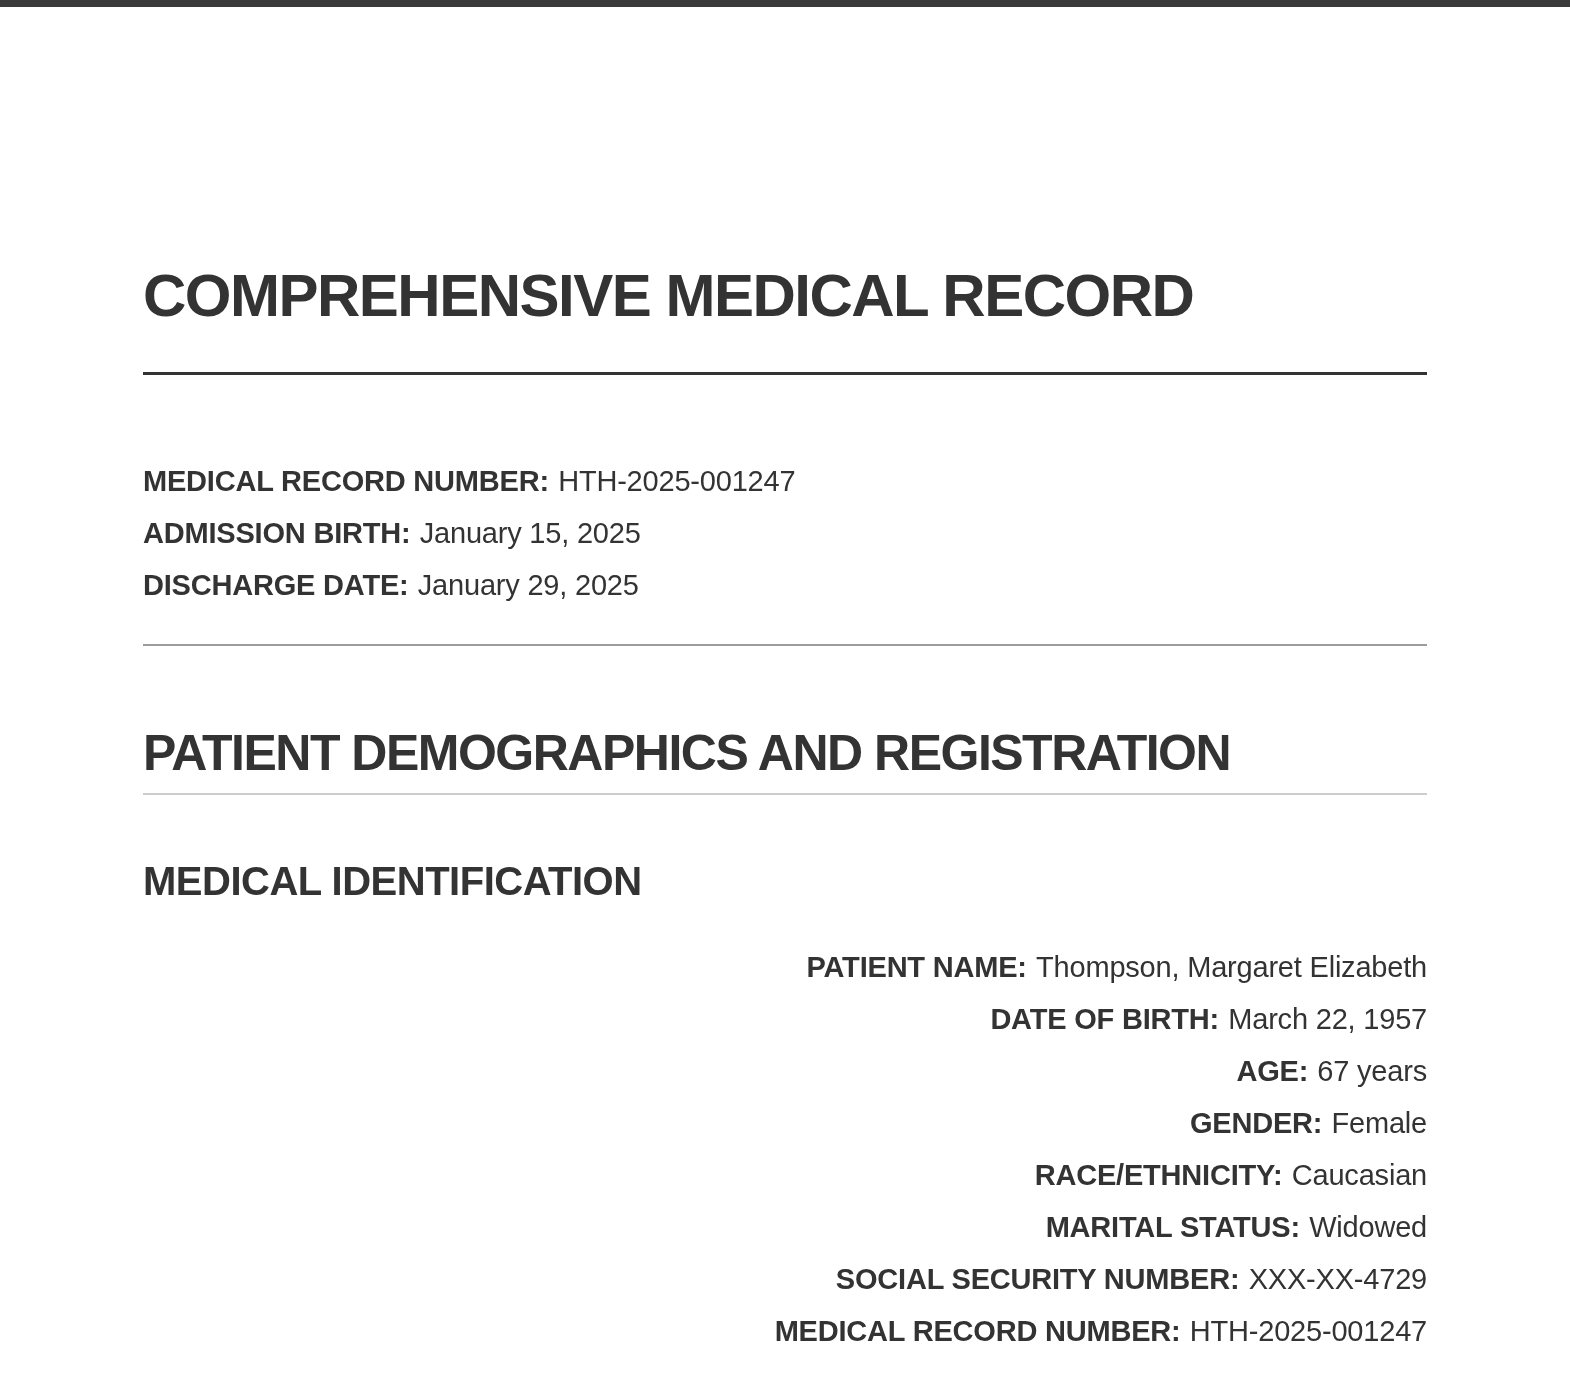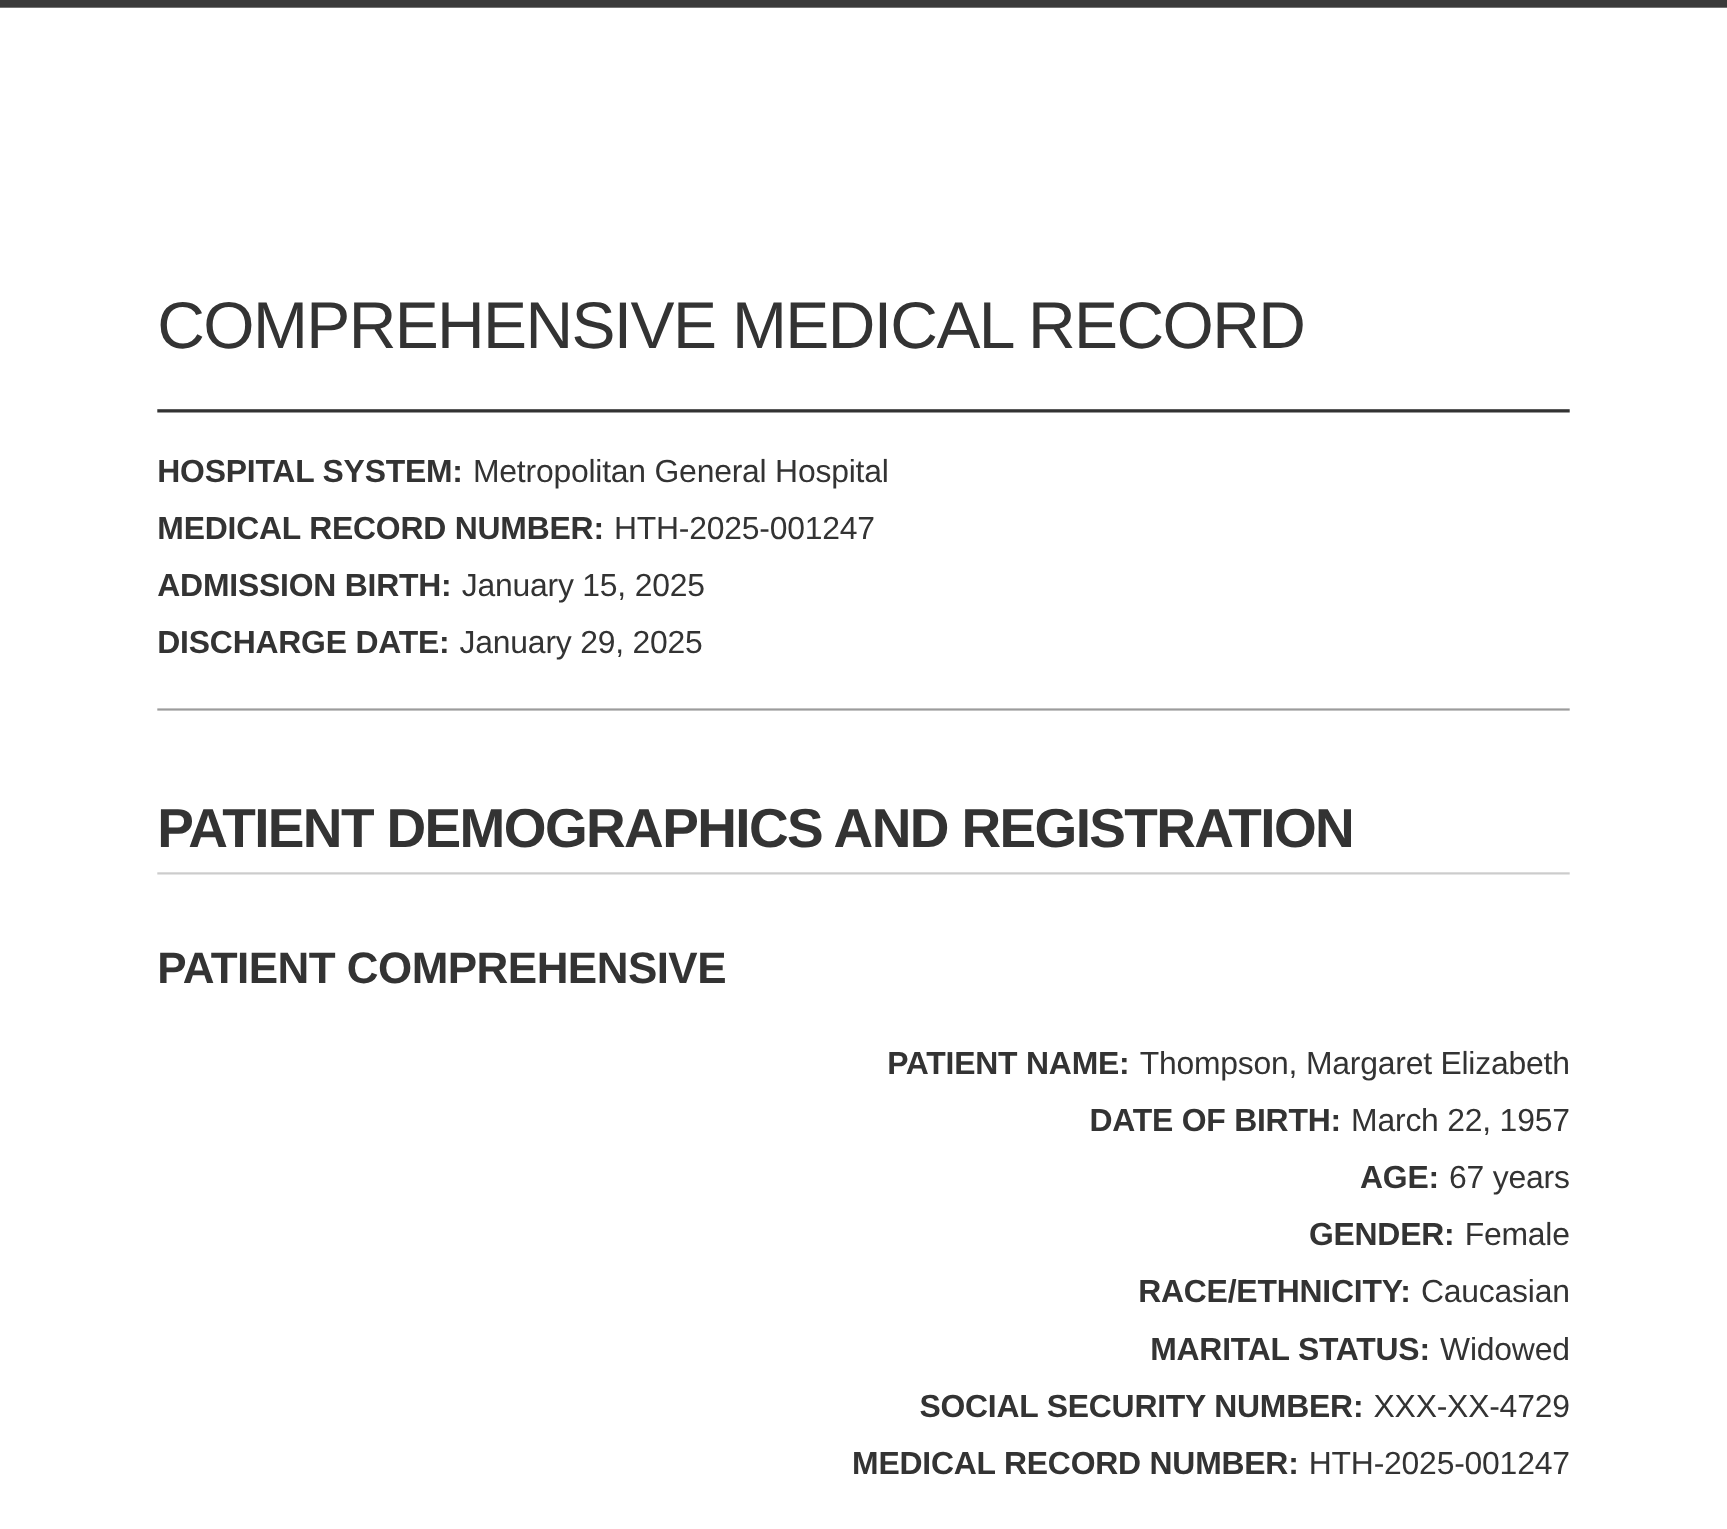--- a/index.html
+++ b/index.html
@@ -20,21 +20,21 @@
     background: #3a3a3a;
   }
   .doc {
     padding: 0 143px;
     overflow: hidden;
   }
   .doc-title {
     margin: 256px 0 0 0;
     font-size: 60px;
     line-height: 66px;
-    font-weight: normal;
+    font-weight: bold;
     letter-spacing: -1.5px;
     padding-bottom: 43px;
     border-bottom: 3px solid #333333;
     color: #333333;
     white-space: nowrap;
   }
   .meta-block, .fields-block {
     margin: 0;
     font-size: 29px;
     line-height: 52px;
@@ -78,31 +78,31 @@
 </head>
 <body>
 
 <div class="topbar"></div>
 
 <div class="doc">
 
   <h1 class="doc-title">COMPREHENSIVE MEDICAL RECORD</h1>
 
   <p class="meta-block">
-    <span class="field-line"><span class="field-label">HOSPITAL SYSTEM:</span><span>Metropolitan General Hospital</span></span><br>
+    <br>
     <span class="field-line"><span class="field-label">MEDICAL RECORD NUMBER:</span><span>HTH-2025-001247</span></span><br>
     <span class="field-line"><span class="field-label">ADMISSION BIRTH:</span><span>January 15, 2025</span></span><br>
     <span class="field-line"><span class="field-label">DISCHARGE DATE:</span><span>January 29, 2025</span></span>
   </p>
 
   <hr class="divider">
 
   <h2 class="section-heading">PATIENT DEMOGRAPHICS AND REGISTRATION</h2>
 
-  <h3 class="subsection-heading">PATIENT COMPREHENSIVE</h3>
+  <h3 class="subsection-heading">MEDICAL IDENTIFICATION</h3>
 
   <p class="fields-block">
     <span class="field-line"><span class="field-label">PATIENT NAME:</span><span>Thompson, Margaret Elizabeth</span></span><br>
     <span class="field-line"><span class="field-label">DATE OF BIRTH:</span><span>March 22, 1957</span></span><br>
     <span class="field-line"><span class="field-label">AGE:</span><span>67 years</span></span><br>
     <span class="field-line"><span class="field-label">GENDER:</span><span>Female</span></span><br>
     <span class="field-line"><span class="field-label">RACE/ETHNICITY:</span><span>Caucasian</span></span><br>
     <span class="field-line"><span class="field-label">MARITAL STATUS:</span><span>Widowed</span></span><br>
     <span class="field-line"><span class="field-label">SOCIAL SECURITY NUMBER:</span><span>XXX-XX-4729</span></span><br>
     <span class="field-line"><span class="field-label">MEDICAL RECORD NUMBER:</span><span>HTH-2025-001247</span></span>

